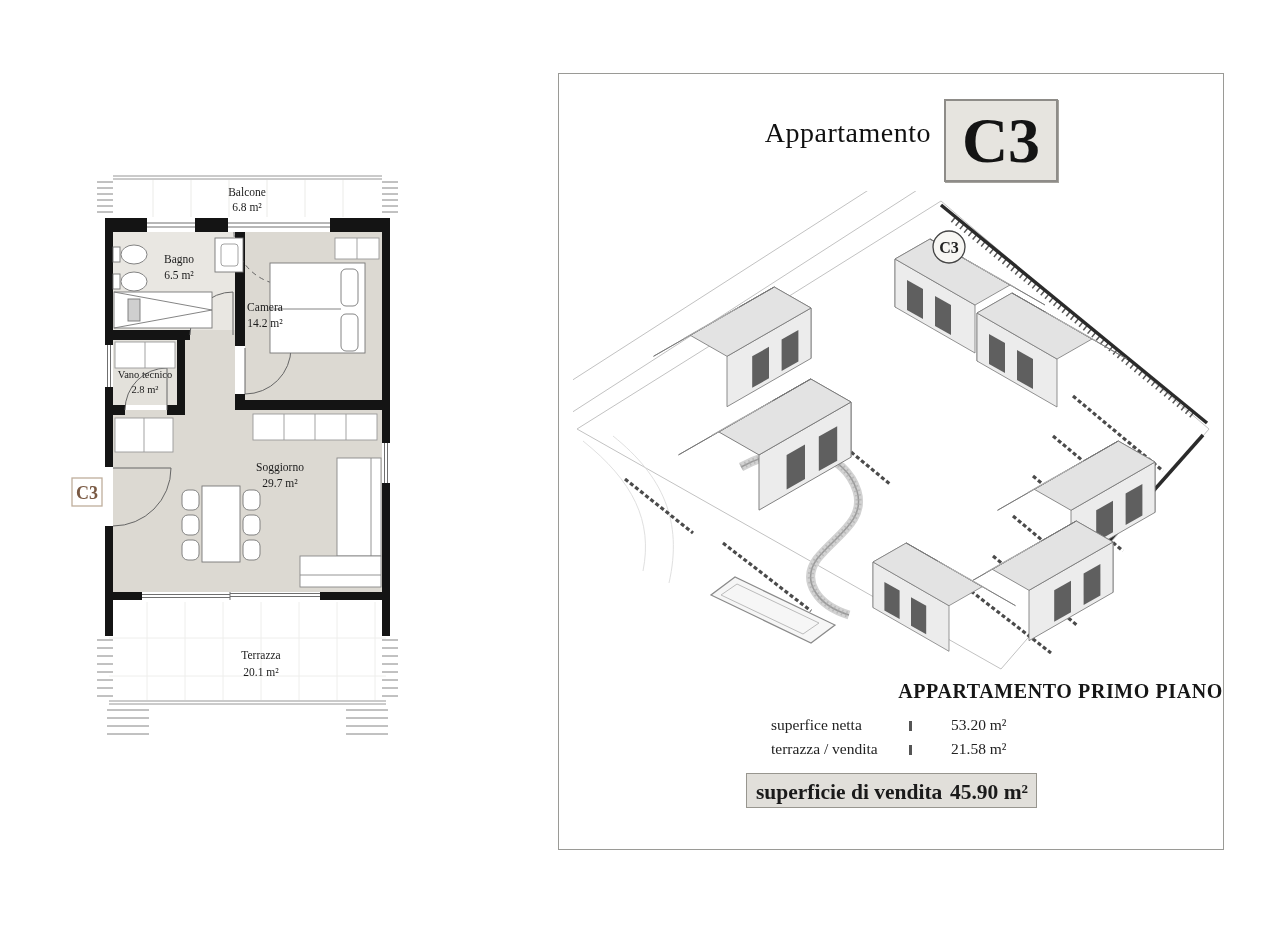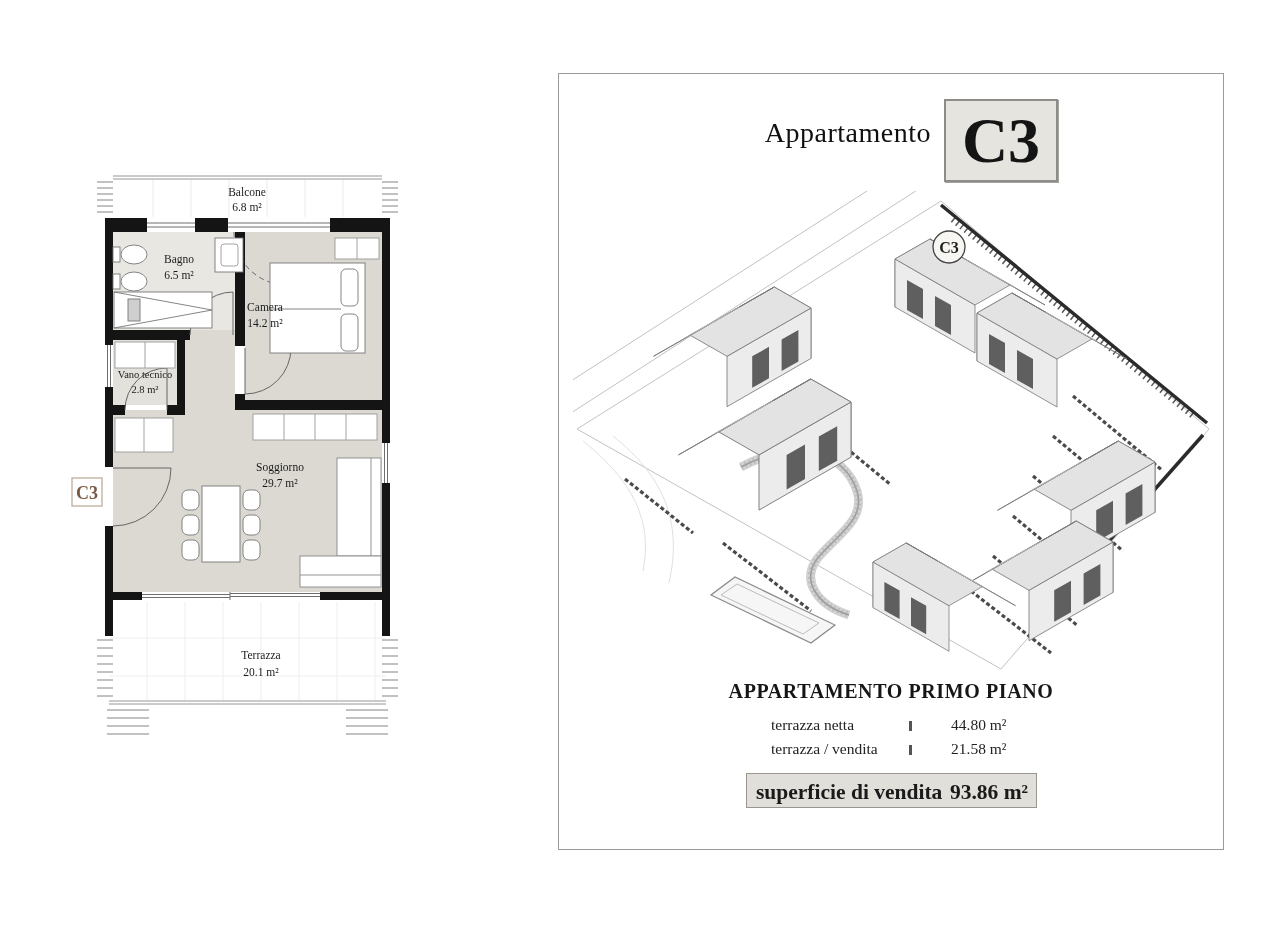--- a/index.html
+++ b/index.html
@@ -12,21 +12,21 @@
          border:1.5px solid #9a9a96;background:#fff;}
   #panel-title{position:absolute;top:42px;right:292px;font-size:28px;line-height:34px;
          letter-spacing:.5px;color:#101010;white-space:nowrap;}
   #unit-box{position:absolute;left:385px;top:25px;width:110px;height:79px;
          background:#e6e4df;border:2px solid #8e8c88;box-shadow:1px 1px 0 #a5a39e;
          display:flex;align-items:center;justify-content:center;
          font-size:64px;font-weight:700;color:#141414;line-height:1;}
   #site-svg{position:absolute;left:14px;top:117px;}
 
   
-  #summary-heading{position:absolute;left:0;right:0;top:606px;text-align:center;
+  #summary-heading{position:absolute;left:0;right:0;top:606px;text-align:right;
          font-size:20px;font-weight:600;letter-spacing:.6px;color:#161616;}
   .sum-row{position:absolute;height:20px;font-size:15.5px;color:#222;}
   .sum-row .lbl{position:absolute;left:212px;top:0;white-space:nowrap;}
   .sum-row .sep{position:absolute;left:350px;top:5px;width:3px;height:10px;background:#555;}
   .sum-row .val{position:absolute;left:392px;top:0;white-space:nowrap;}
   #sum-row-0{top:642px;} #sum-row-1{top:666px;}
   #total-box{position:absolute;left:187px;top:699px;width:291px;height:35px;
          background:#e1dfda;border:1px solid #98968f;box-sizing:border-box;
          display:flex;align-items:center;justify-content:space-between;
          padding:4px 8px 0 9px;font-size:21.5px;font-weight:700;color:#1a1a1a;}
@@ -274,28 +274,28 @@
 
       <g>
         <circle cx="376" cy="56" r="16" fill="#f7f6f3" stroke="#444" stroke-width="1.3"></circle>
         <text x="376" y="62" text-anchor="middle" font-size="16" font-weight="600" fill="#222">C3</text>
       </g>
     </svg>
 
     <div id="summary-heading">APPARTAMENTO PRIMO PIANO</div>
 
     <div id="sum-row-0" class="sum-row">
-      <span class="lbl">terrazza netta</span>
+      <span class="lbl">superfice netta</span>
       <span class="sep"></span>
-      <span class="val">44.80 m²</span>
+      <span class="val">53.20 m²</span>
     </div>
     <div id="sum-row-1" class="sum-row">
       <span class="lbl">terrazza / vendita</span>
       <span class="sep"></span>
       <span class="val">21.58 m²</span>
     </div>
 
     <div id="total-box">
       <span>superficie di vendita</span>
-      <span>93.86 m²</span>
+      <span>45.90 m²</span>
     </div>
   </div>
 </div>
 
 </body></html>

